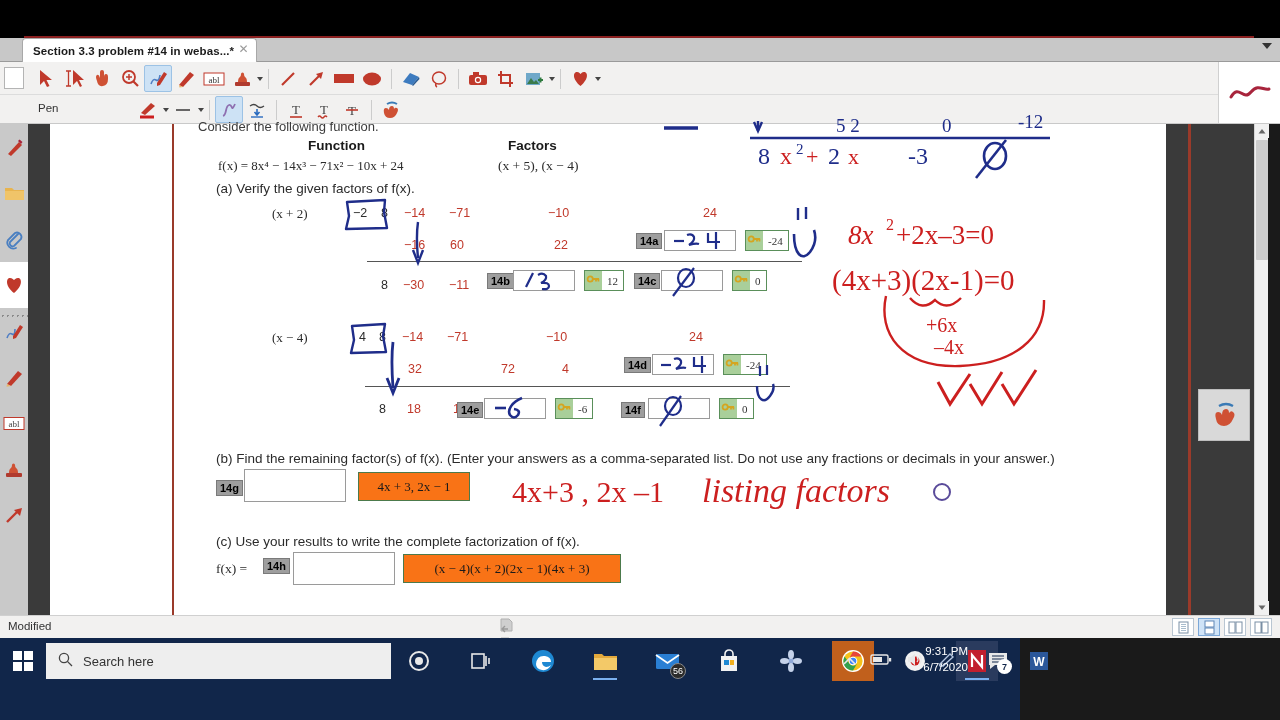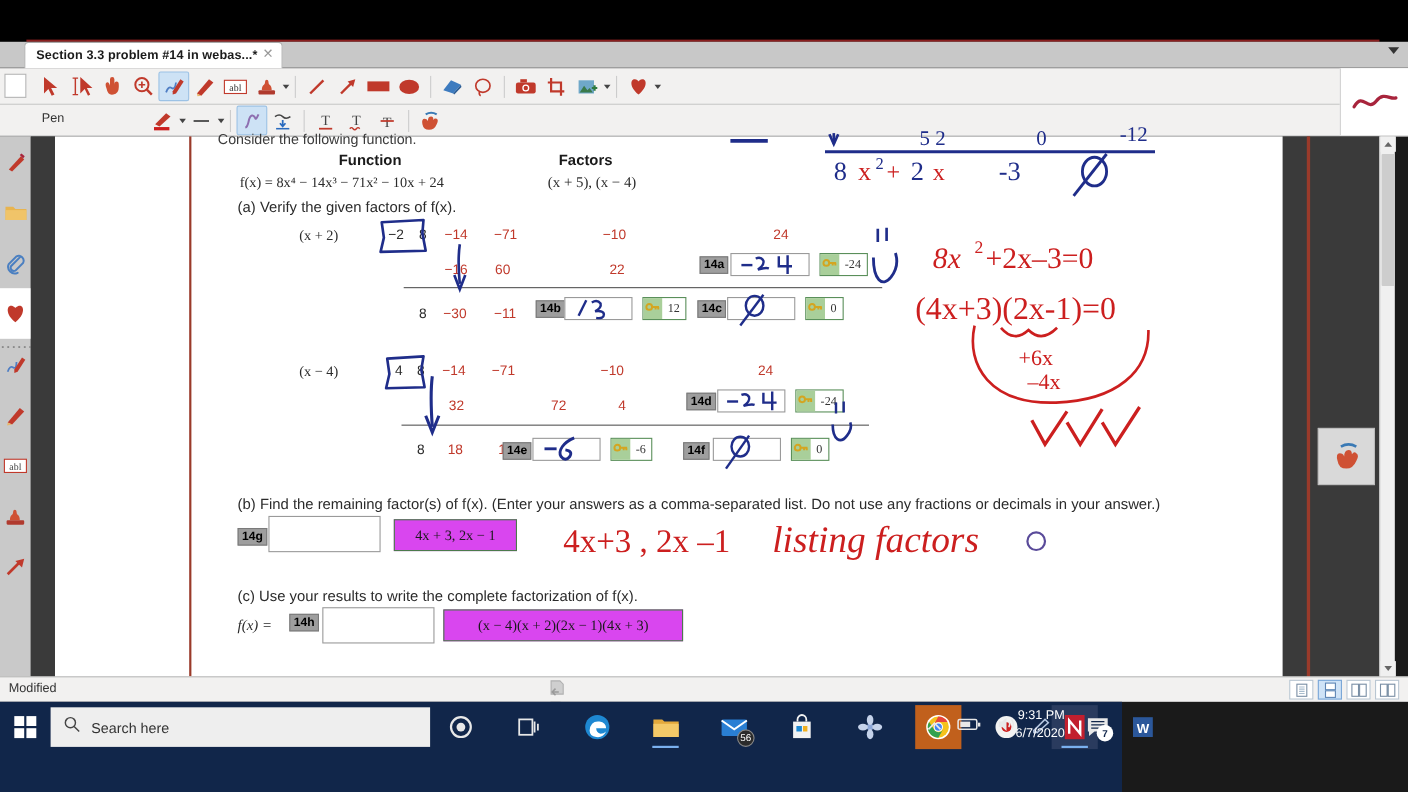--- a/index.html
+++ b/index.html
@@ -78,21 +78,21 @@
   .numcell.blk { color:#2b2b2b; }
 
   
   .tagbox { position:absolute; background:#9e9e9e; color:#000; font-size:11px; font-weight:bold;
             padding:1px 3px; border:1px solid #7a7a7a; font-family:"Liberation Sans",sans-serif; }
   .inputbox { position:absolute; background:#fff; border:1px solid #9a9a9a; }
   .keybox { position:absolute; border:1px solid #5a8f5a; background:#fff; display:flex; align-items:center; }
   .keybox .kcell { width:17px; height:100%; background:#a9cf9a; display:flex;align-items:center;justify-content:center;}
   .keybox .kval { padding:0 5px; font-size:11px; color:#333; font-family:"Liberation Serif",serif; }
 
-  .greenans { position:absolute; border:1px solid #4c7a4c; background:#d946ef; color:#1a1a1a;
+  .greenans { position:absolute; border:1px solid #4c7a4c; background:#f97316; color:#1a1a1a;
               font-family:"Liberation Serif", serif; font-size:13px; display:flex; align-items:center;
               justify-content:center; padding:0 8px; }
 
   .hrule { position:absolute; background:#555; height:1px; }
 
   
   .hw { position:absolute; pointer-events:none; }
   svg { overflow:visible; }
 
   
@@ -513,21 +513,21 @@
         </div>
 
         <div class="doc-txt" style="left:166px; top:327px; width:930px;">(b) Find the remaining factor(s) of  f(x).  (Enter your answers as a comma-separated list. Do not use any fractions or decimals in your answer.)</div>
 
         <div class="tagbox" style="left:166px; top:356px;">14g</div>
         <div class="inputbox" style="left:194px; top:345px; width:102px; height:33px;"></div>
         <div class="greenans" style="left:308px; top:348px; width:112px; height:29px;">4x + 3, 2x − 1</div>
 
         <div class="doc-txt" style="left:166px; top:410px;">(c) Use your results to write the complete factorization of  f(x).</div>
 
-        <div class="doc-txt serif" style="left:166px; top:437px; font-size:13.5px;font-style:italic;">f(x) =</div>
+        <div class="doc-txt serif" style="left:166px; top:437px; font-size:13.5px;">f(x) =</div>
         <div class="tagbox" style="left:213px; top:434px;">14h</div>
         <div class="inputbox" style="left:243px; top:428px; width:102px; height:33px;"></div>
         <div class="greenans" style="left:353px; top:430px; width:218px; height:29px;">(x − 4)(x + 2)(2x − 1)(4x + 3)</div>
 
         <svg class="hw" style="left:291px; top:74px;" width="60" height="36">
           <path d="M6 4 L44 2 L43 14 L46 30 L5 31 L8 18 Z" stroke="#1f2d8a" stroke-width="2.4" fill="none" stroke-linejoin="round"></path>
         </svg>
 
         <svg class="hw" style="left:360px; top:96px;" width="24" height="48">
           <path d="M8 2 C6 16 7 28 8 38" stroke="#1f2d8a" stroke-width="2.4" fill="none"></path>

